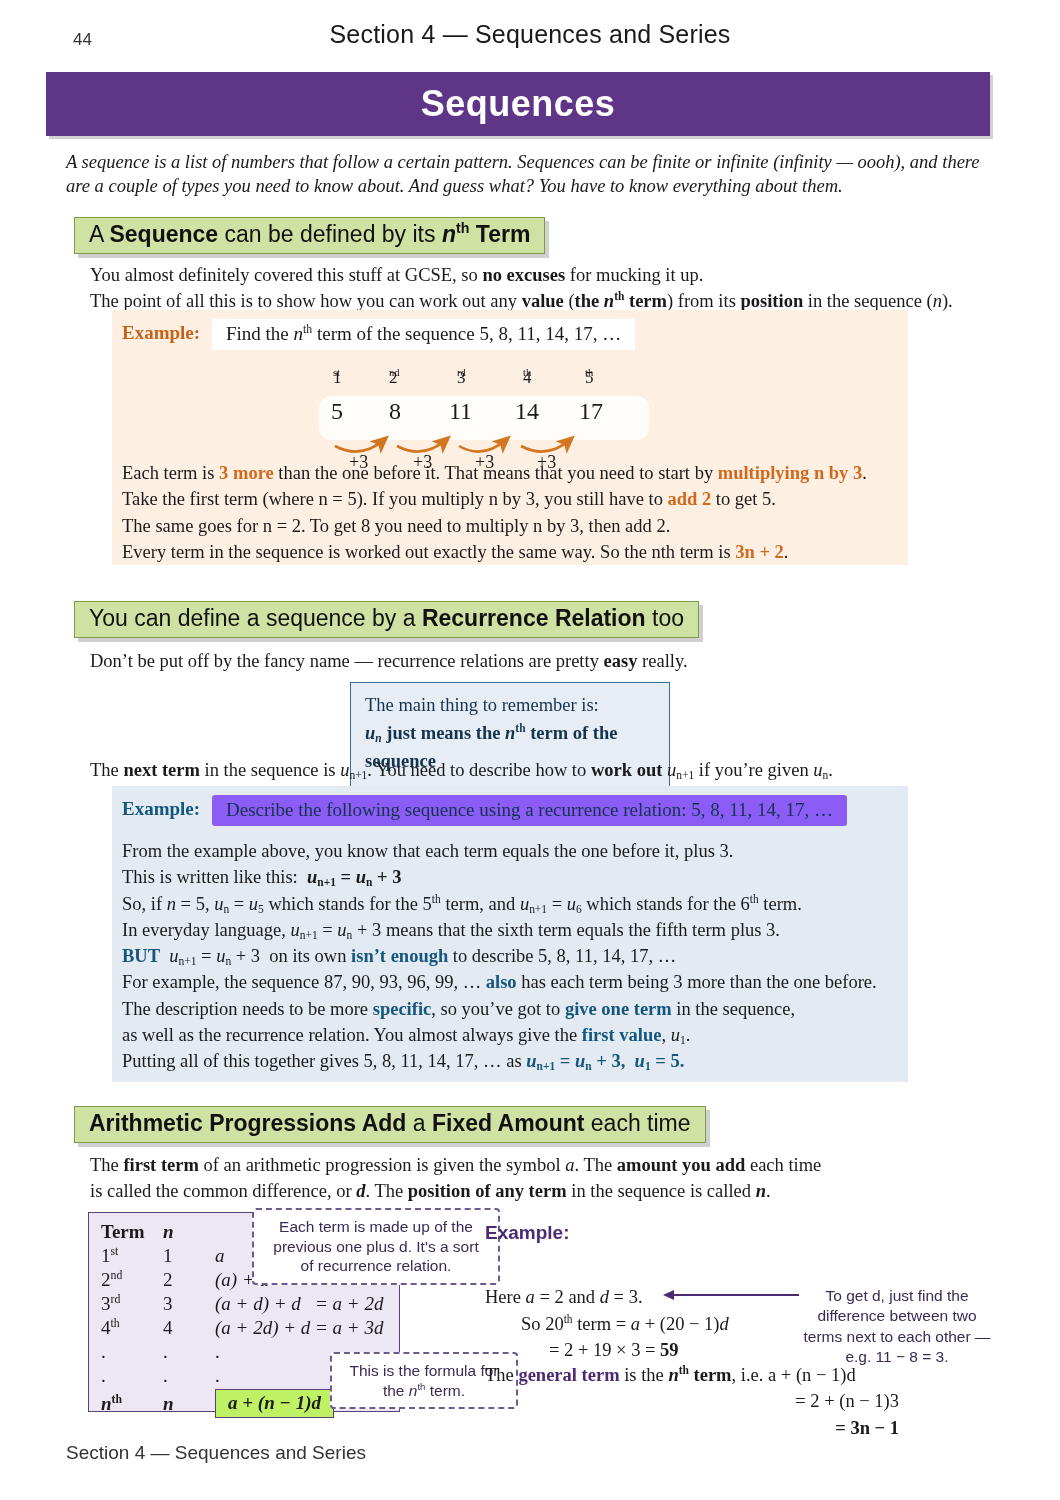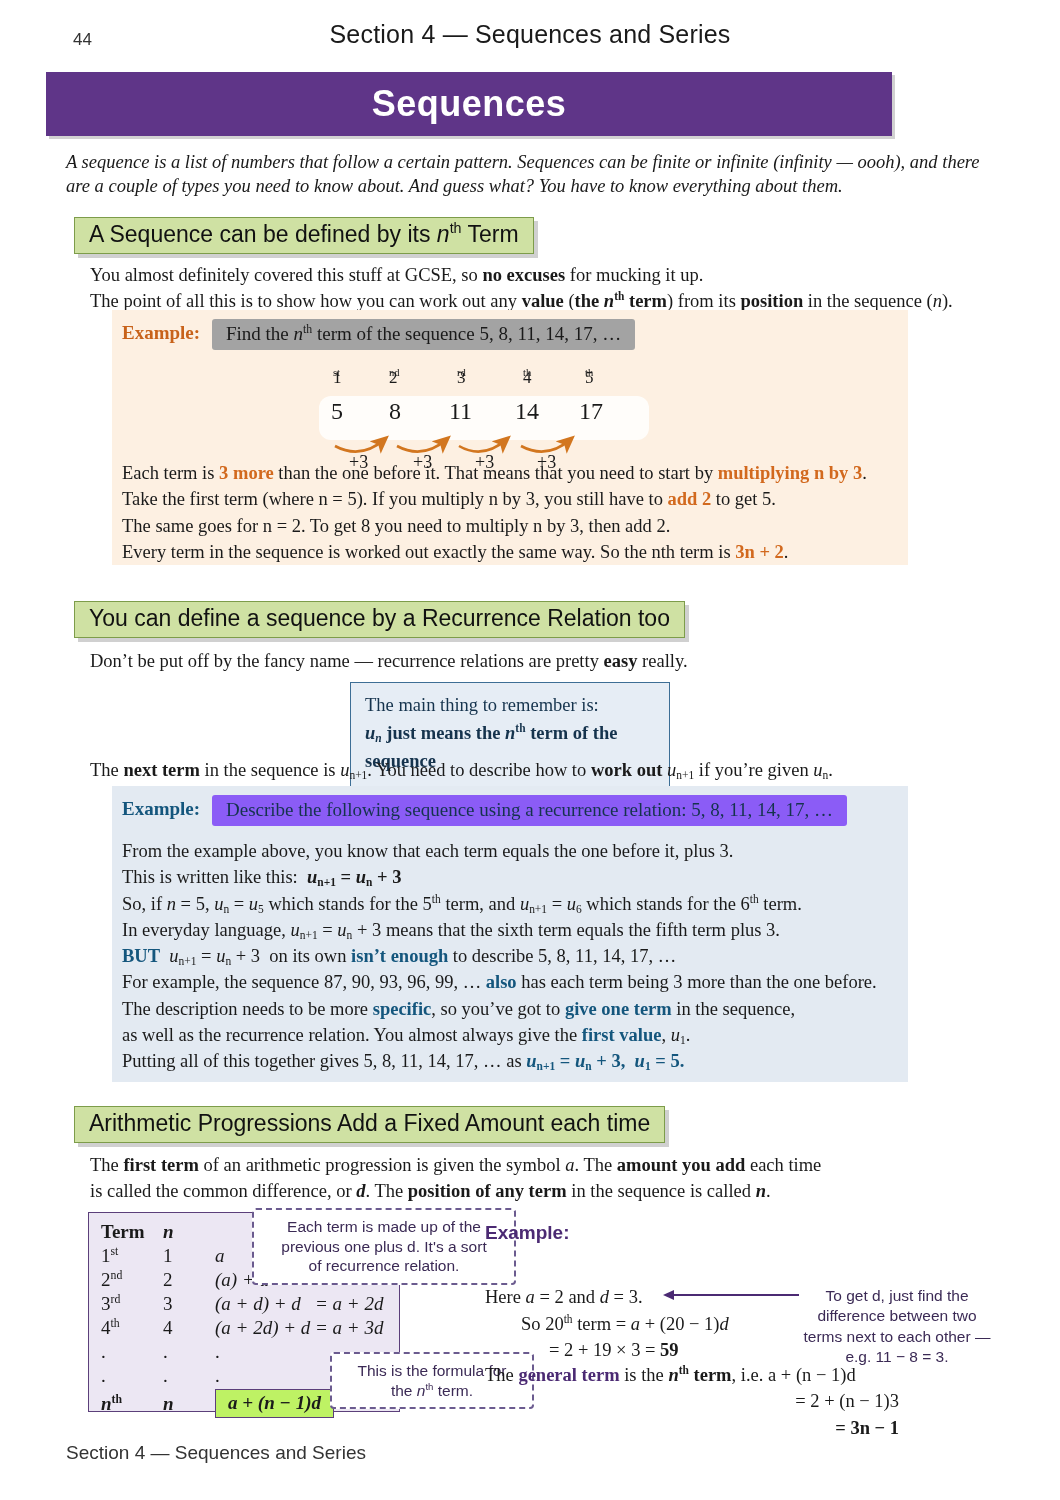--- a/index.html
+++ b/index.html
@@ -19,21 +19,21 @@
     font-family:"Liberation Sans", sans-serif;
     font-size:17px;color:#333;
   }
   .runhead{
     position:absolute;left:0;top:20px;width:1060px;
     text-align:center;
     font-family:"Liberation Sans", sans-serif;
     font-size:25px;color:#1a1a1a;letter-spacing:.2px;
   }
   .banner{
-    position:absolute;left:46px;top:72px;width:846px;height:64px;
+    position:absolute;left:46px;top:72px;width:944px;height:64px;
     background:#5f3588;
     box-shadow:3px 3px 0 rgba(0,0,0,.18);
     display:flex;align-items:center;justify-content:center;
   }
   .banner span{
     color:#fff;font-family:"Liberation Sans", sans-serif;
     font-weight:bold;font-size:36px;letter-spacing:.5px;
   }
   .intro{
     position:absolute;left:66px;top:150px;width:916px;
@@ -44,40 +44,40 @@
   .greenbar{
     position:absolute;
     background:#cfe1a3;
     border:1.6px solid #7d9c4a;
     box-shadow:4px 4px 0 rgba(120,120,120,.35);
     padding:3px 14px 5px 14px;
     font-family:"Liberation Sans", sans-serif;
     font-size:23px;color:#111;
     white-space:nowrap;
   }
-  .greenbar b{font-weight:normal;margin-top:43px;}
+  .greenbar b{font-weight:bold;margin-top:43px;}
   sup{font-size:.62em;line-height:0;vertical-align:super;}
   sub{font-size:.62em;line-height:0;vertical-align:-0.28em;}
   i.v{font-style:italic;}
 
   .body-text{font-size:18.5px;line-height:1.42;color:#1a1a1a;}
 
   
   .ex-orange{
     position:absolute;left:112px;top:310px;width:796px;height:255px;
     background:#fdf0e2;
   }
   .ex-orange .exlabel{
     position:absolute;left:10px;top:12px;
     color:#c8621a;font-weight:bold;font-size:19px;
     font-family:"Liberation Serif", serif;
   }
   .ex-orange .exq{
     position:absolute;left:100px;top:9px;
-    background:#a3a3a3;padding:4px 14px 5px 14px;border-radius:3px;
+    background:#ffffff;padding:4px 14px 5px 14px;border-radius:3px;
     font-size:19px;color:#1a1a1a;
   }
   .seqdiag{position:absolute;left:215px;top:58px;width:320px;height:100px;}
   .ordinals{position:absolute;left:0;top:0;width:320px;height:22px;}
   .ordinals span{position:absolute;font-size:17px;}
   .numstrip{
     position:absolute;left:-8px;top:28px;width:330px;height:44px;
     background:#fffdfa;border-radius:12px;
   }
   .nums{position:absolute;left:0;top:30px;width:320px;height:38px;}
@@ -136,21 +136,21 @@
   .hdr{font-weight:bold;}
 
   
   .note{
     position:absolute;
     background:#ffffff;
     color:#3b2a55;
     font-family:"Liberation Sans", sans-serif;
     font-size:15.5px;line-height:1.26;
     text-align:center;
-    padding:7px 24px;
+    padding:7px 16px;
     border:2px dashed #6b5b8f;
     border-radius:4px;
   }
   .note1{left:252px;top:1208px;width:212px;}
   .note2{left:330px;top:1352px;width:152px;}
 
   
   .ex-purple{
     position:absolute;left:485px;top:1216px;width:500px;height:200px;
   }

